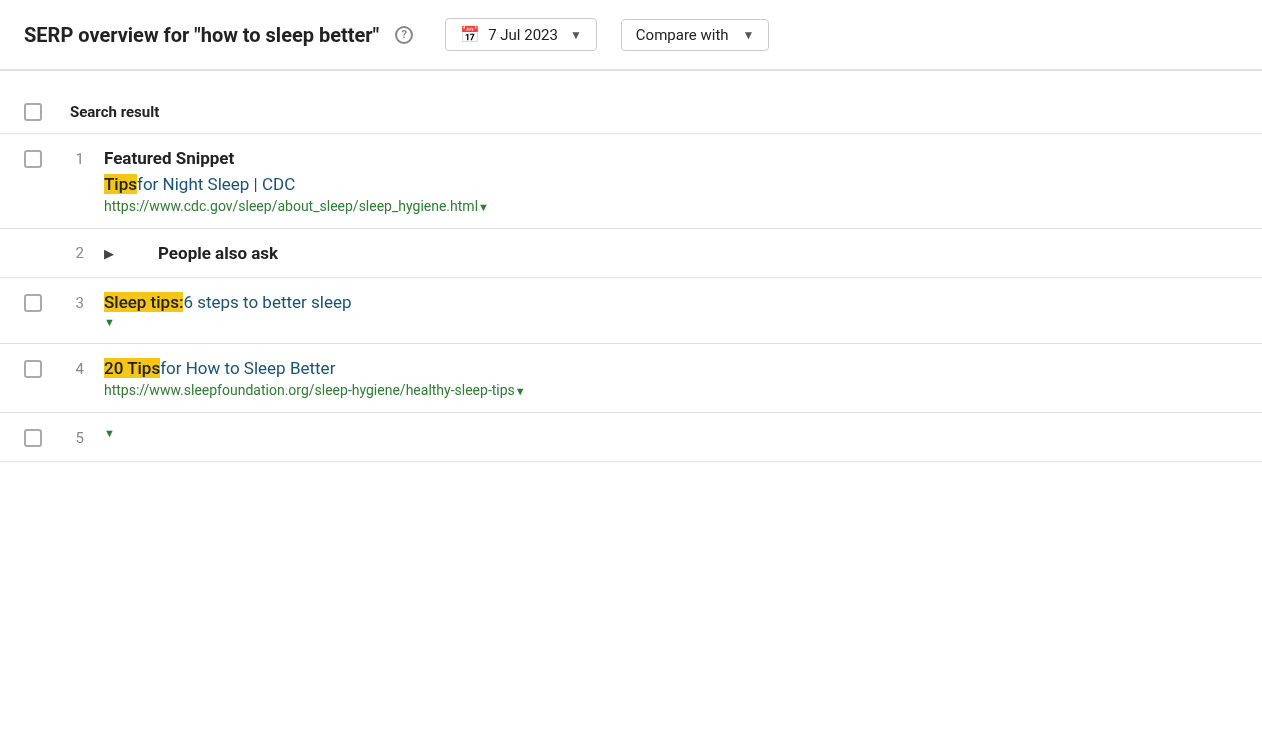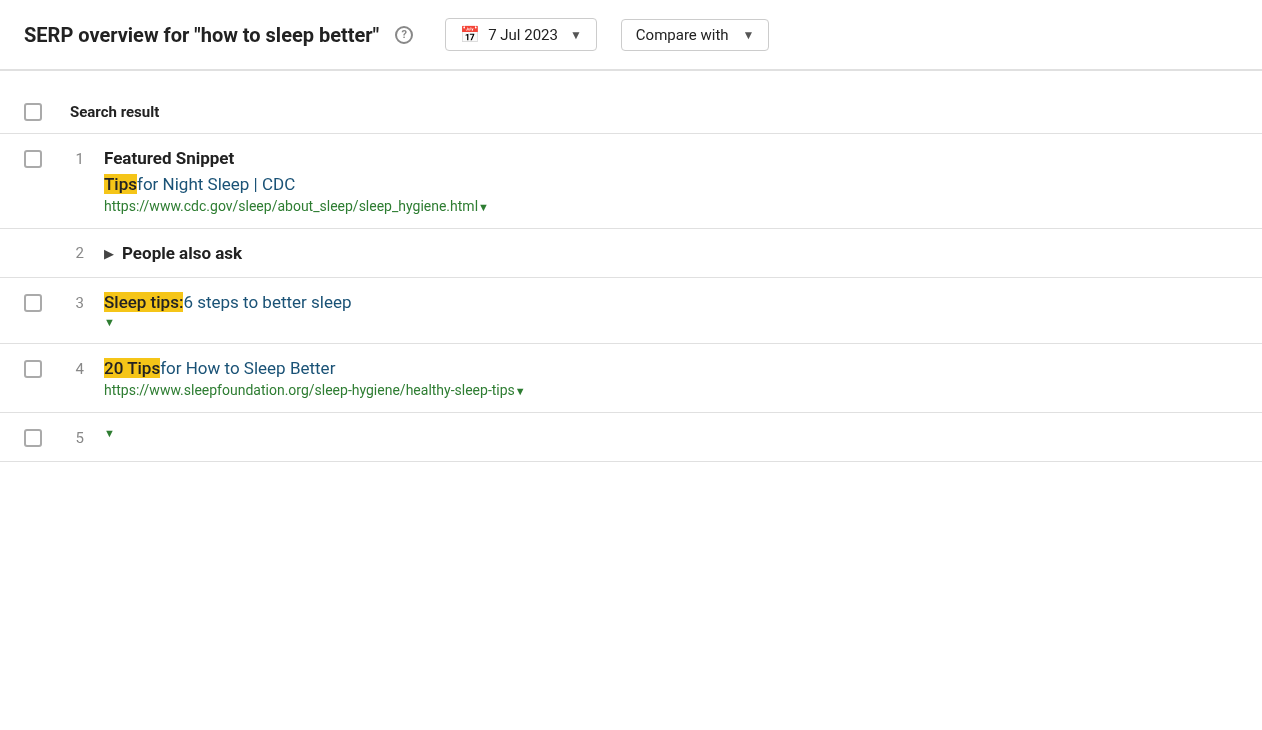--- a/index.html
+++ b/index.html
@@ -204,20 +204,21 @@
     .paa-arrow {
       font-size: 13px;
       color: #444;
       cursor: pointer;
     }
 
     .paa-title {
       font-size: 17px;
       font-weight: 700;
       color: #222;
+      margin-left: 36px;
     }
 
     .no-checkbox-spacer {
       width: 18px;
       flex-shrink: 0;
     }
   </style>
 </head>
 <body>
 

